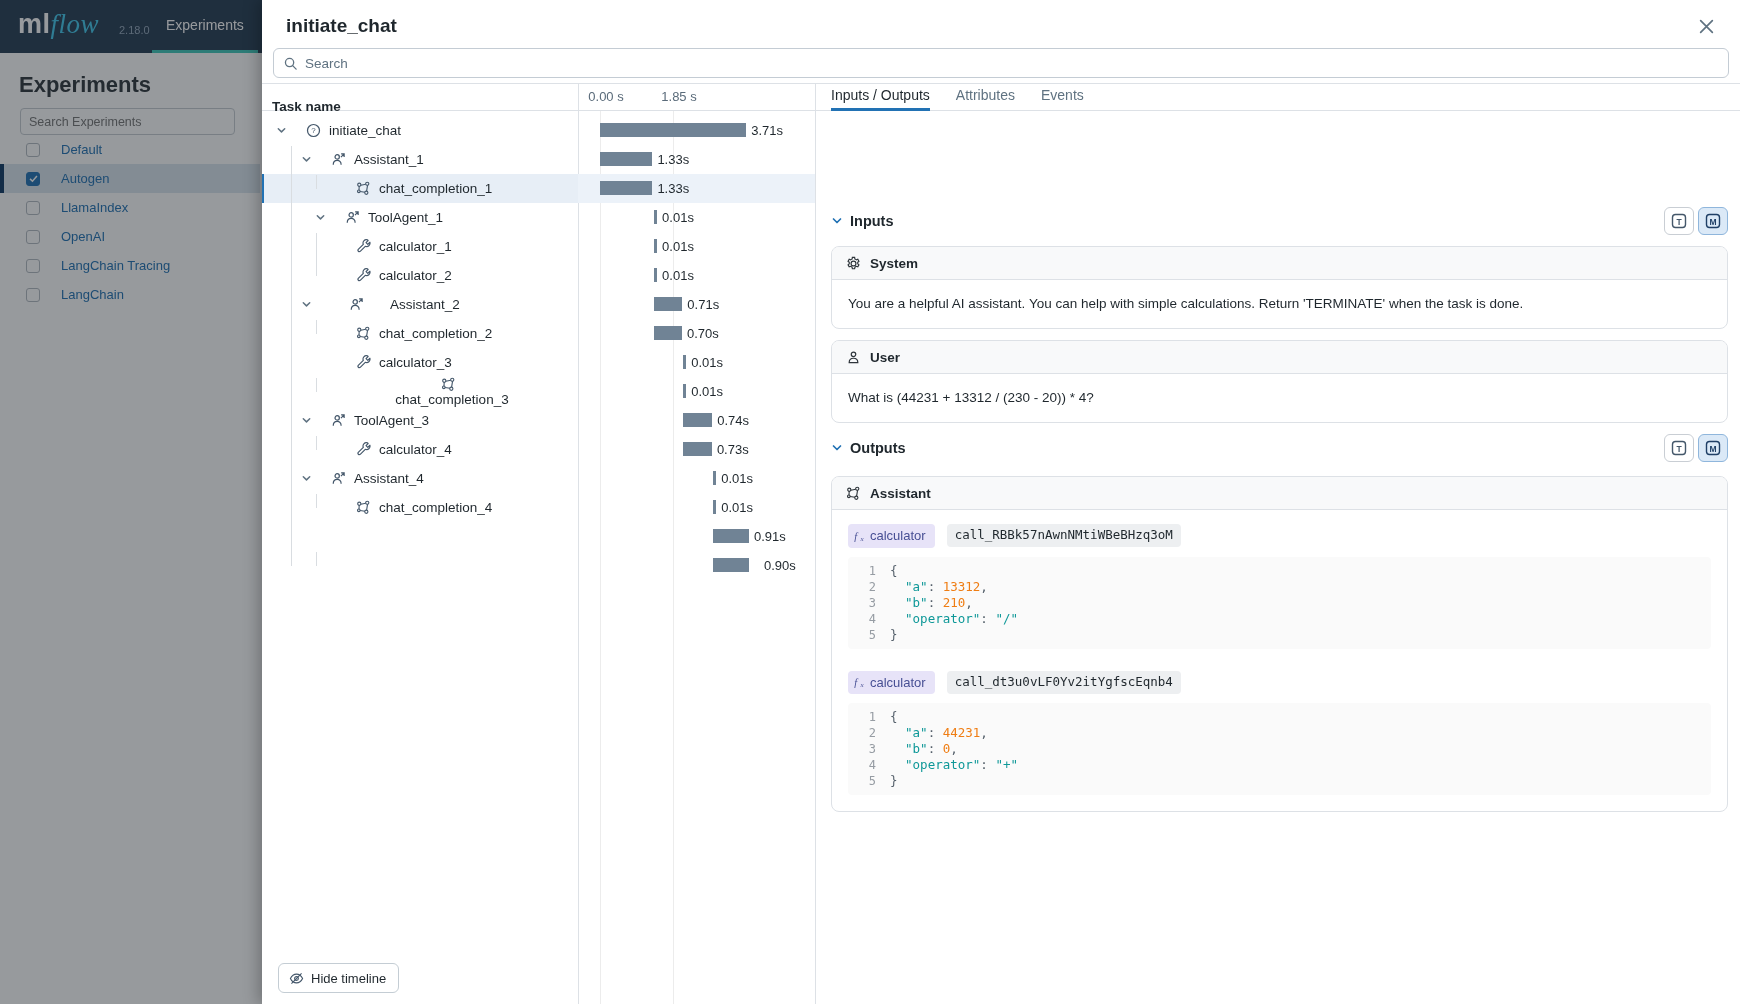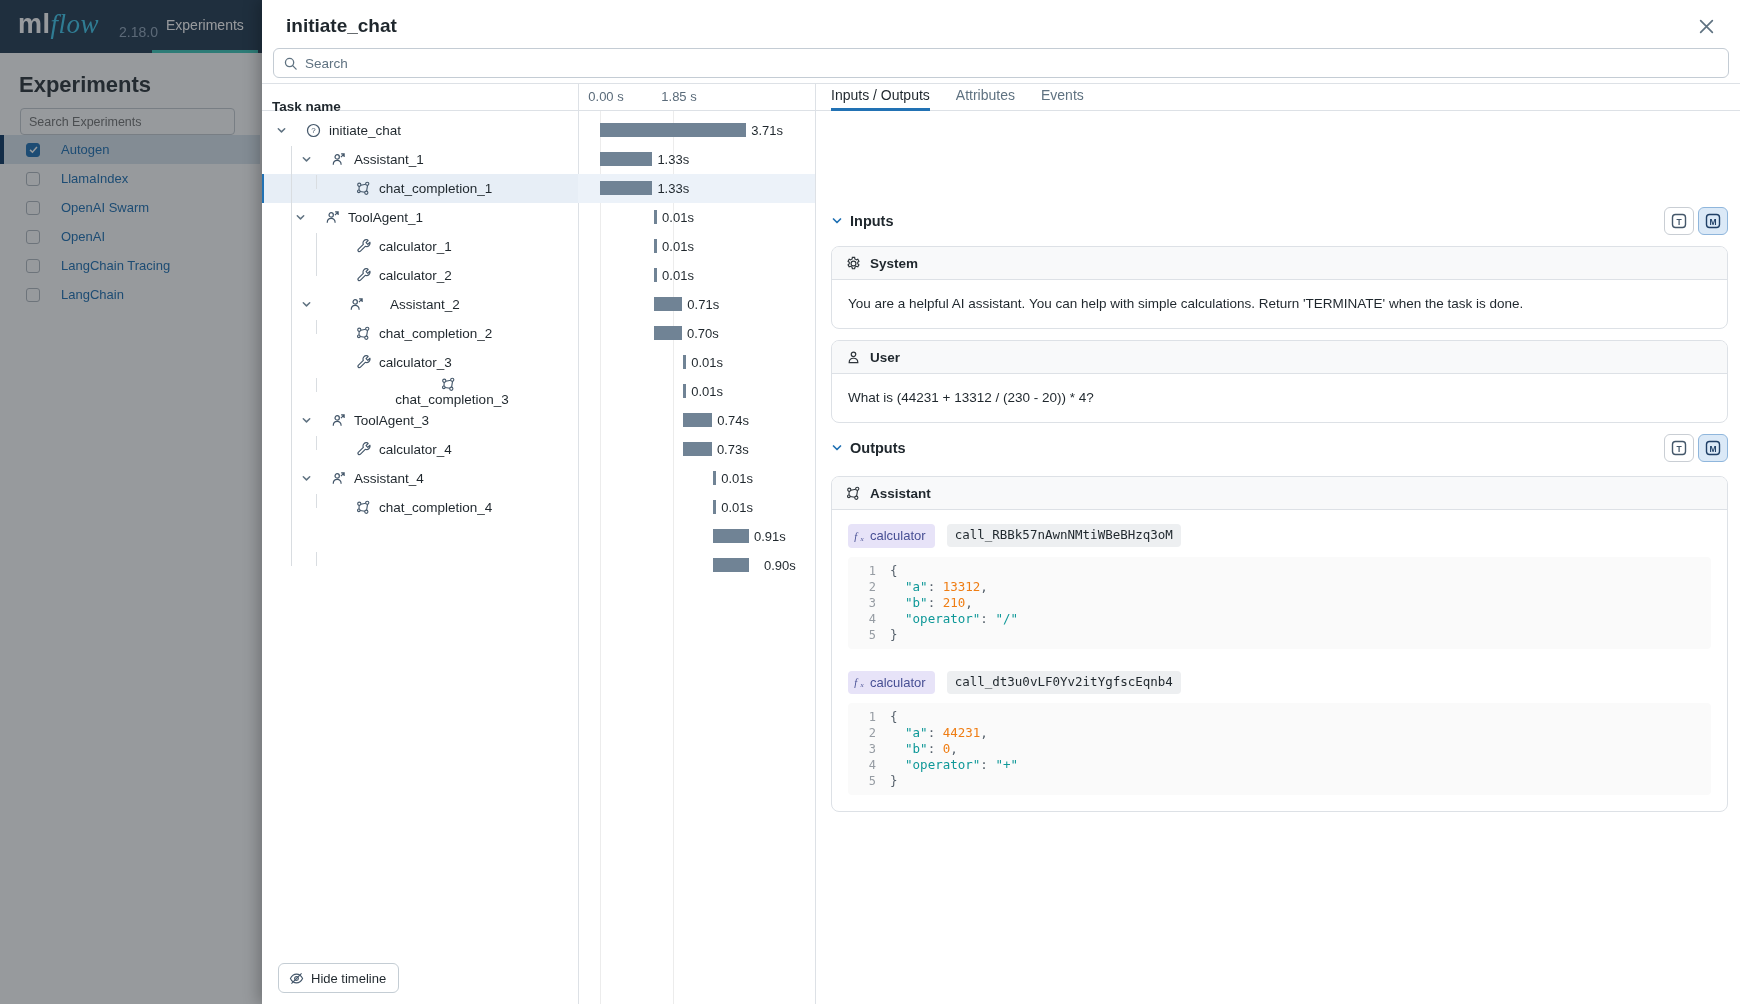--- a/index.html
+++ b/index.html
@@ -11,21 +11,21 @@
   html,body{width:1740px;height:1004px;overflow:hidden;}
   body{font-family:"Liberation Sans",sans-serif;color:var(--text);background:#fff;}
   #app{position:absolute;inset:0;width:1740px;height:1004px;}
 
   
   .bg-page{position:absolute;inset:0;background:#fff;}
   .navbar{position:absolute;left:0;top:0;width:100%;height:53px;background:#263c53;}
   .logo{position:absolute;left:18px;top:9px;font-size:27px;letter-spacing:.5px;}
   .logo .ml{color:#fff;font-weight:bold;}
   .logo .flow{color:#43c9ed;font-style:italic;font-family:"Liberation Serif",serif;}
-  .version{position:absolute;left:119px;top:24px;font-size:14px;color:#93a7ba;}
+  .version{position:absolute;left:119px;top:24px;font-size:11px;color:#93a7ba;}
   .nav-tab{position:absolute;left:152px;top:0;height:53px;padding:0 14px;display:flex;align-items:center;color:#fff;font-size:14px;border-bottom:3px solid #3fc8bb;}
   .side-title{position:absolute;left:19px;top:72px;font-size:22px;font-weight:bold;color:#2e353b;}
   .side-search{position:absolute;left:20px;top:108px;width:215px;height:27px;border:1px solid #c6ccd2;border-radius:4px;font-size:12.5px;color:var(--muted);padding:0 8px;background:#fff;}
   .exp-list{position:absolute;left:0;top:135px;width:260px;}
   .exp-row{height:29px;display:flex;align-items:center;padding-left:26px;position:relative;}
   .exp-row.selected{background:#dbe5ee;border-left:4px solid #0e3863;padding-left:22px;}
   .cbx{width:14px;height:14px;border:1px solid #b3bac1;border-radius:3px;background:#fff;margin-right:21px;flex:none;display:flex;align-items:center;justify-content:center;}
   .cbx.checked{background:#2272b4;border-color:#2272b4;}
   .exp-link{font-size:13px;color:#2272b4;}
   .dim-overlay{position:absolute;inset:0;background:rgba(25,31,38,.45);}
@@ -105,35 +105,35 @@
 
   <div class="bg-page">
     <div class="navbar">
       <div class="logo"><span class="ml">ml</span><span class="flow">flow</span></div>
       <div class="version">2.18.0</div>
       <div class="nav-tab">Experiments</div>
     </div>
     <div class="side-title">Experiments</div>
     <input class="side-search" placeholder="Search Experiments" style="">
     <div class="exp-list">
+        <div class="exp-row">
+          <span class="cbx"></span>
+          <span class="exp-link">Default</span>
+        </div>
         <div class="exp-row selected">
           <span class="cbx checked">
             <svg viewBox="0 0 16 16" width="11" height="11">
               <polyline points="3,8.5 6.5,12 13,4.5" fill="none" stroke="#fff" stroke-width="2.2"></polyline>
             </svg>
           </span>
           <span class="exp-link">Autogen</span>
         </div>
         <div class="exp-row">
           <span class="cbx"></span>
           <span class="exp-link">LlamaIndex</span>
-        </div>
-        <div class="exp-row">
-          <span class="cbx"></span>
-          <span class="exp-link">OpenAI Swarm</span>
         </div>
         <div class="exp-row">
           <span class="cbx"></span>
           <span class="exp-link">OpenAI</span>
         </div>
         <div class="exp-row">
           <span class="cbx"></span>
           <span class="exp-link">LangChain Tracing</span>
         </div>
         <div class="exp-row">
@@ -206,21 +206,21 @@
             <svg viewBox="0 0 16 16" fill="none" stroke="currentColor" stroke-width="1.2">
               <circle cx="3.5" cy="4" r="1.7"></circle>
               <circle cx="12" cy="3" r="1.7"></circle>
               <circle cx="11" cy="12.5" r="1.7"></circle>
               <circle cx="3" cy="11" r="1.4"></circle>
               <path d="M5.1 4.5 L10.4 3.4 M12.3 4.6 L11.3 10.8 M9.4 12 L4.4 11.2 M3.2 9.6 L3.4 5.7"></path>
             </svg>
           </span>
           <span class="tr-label">chat_completion_1</span>
         </div>
-        <div class="tree-row" style="padding-left: 33px;">
+        <div class="tree-row" style="padding-left: 53px;">
           <span class="tr-chev">
             <svg viewBox="0 0 12 12">
               <polyline points="2.5,4 6,7.5 9.5,4" fill="none" stroke="currentColor" stroke-width="1.6" stroke-linecap="round" stroke-linejoin="round"></polyline>
             </svg>
           </span>
           <span class="tr-icon">
             <svg viewBox="0 0 16 16" fill="none" stroke="currentColor" stroke-width="1.3">
               <circle cx="6.6" cy="5.2" r="2.3"></circle>
               <path d="M2.4 13.6 C2.4 10.6 4.3 9 6.6 9 C8.9 9 10.8 10.6 10.8 13.6"></path>
               <path d="M10.8 2 h3.2 v3.2 M14 2 l-3.4 3.4"></path>

